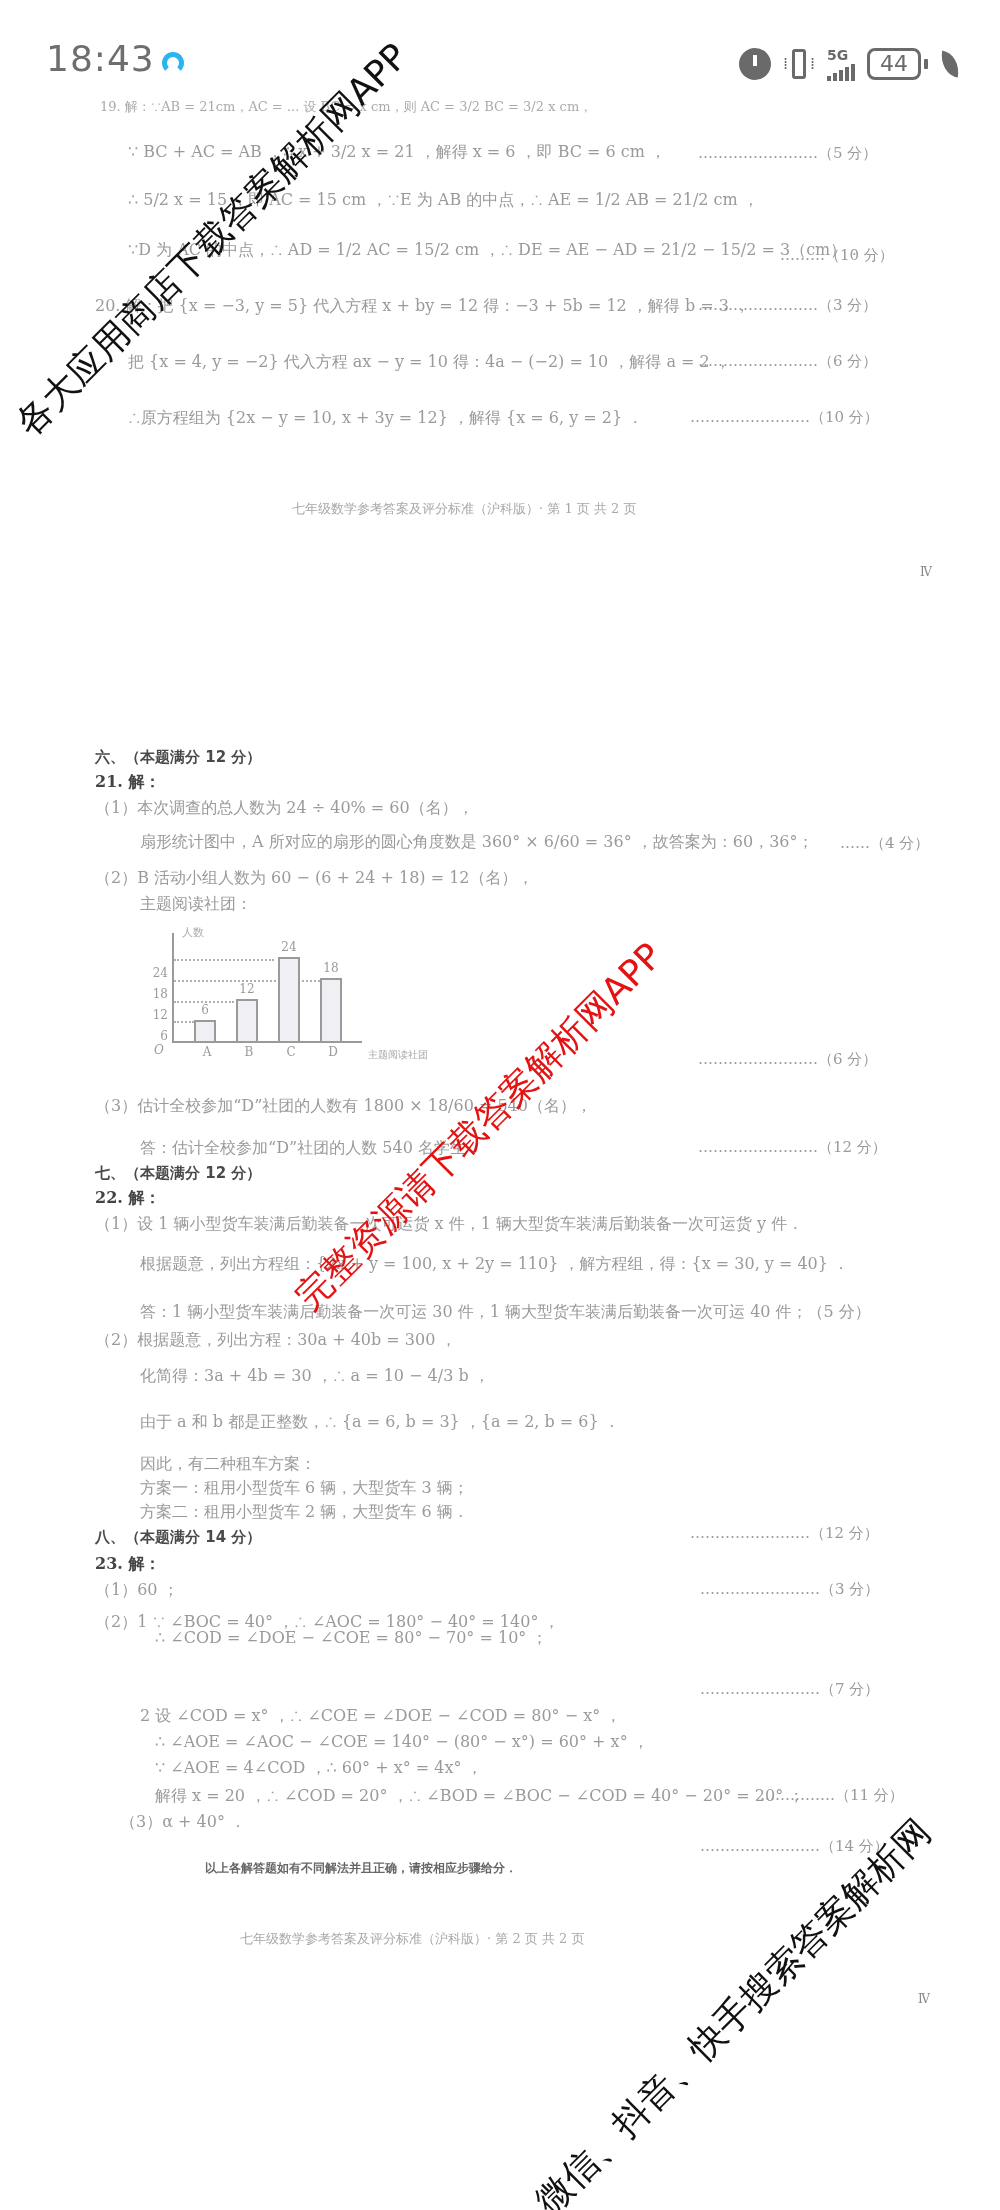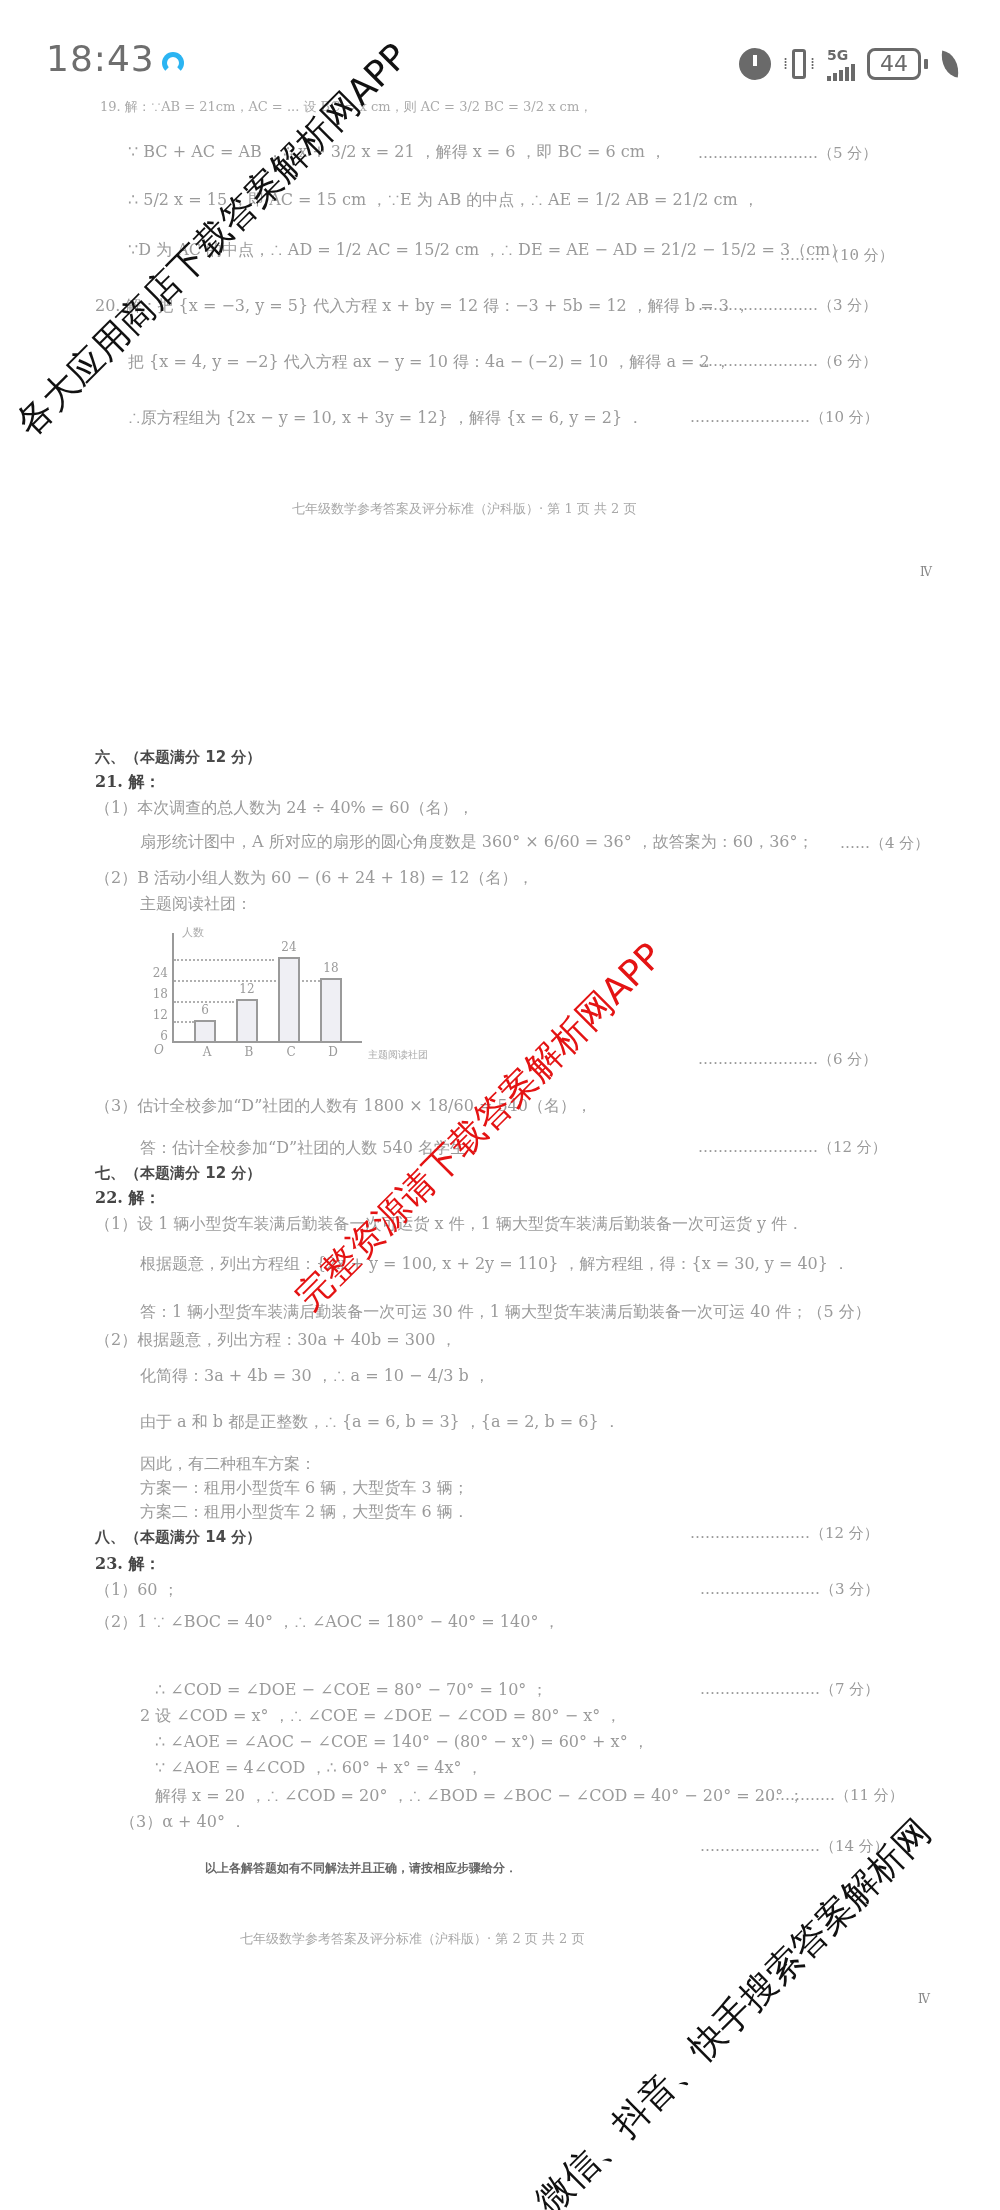--- a/index.html
+++ b/index.html
@@ -154,21 +154,21 @@
   <div class="ln" style="left:140px;top:1454px;">因此，有二种租车方案：</div>
   <div class="ln" style="left:140px;top:1478px;">方案一：租用小型货车 6 辆，大型货车 3 辆；</div>
   <div class="ln" style="left:140px;top:1502px;">方案二：租用小型货车 2 辆，大型货车 6 辆．</div>
   <div class="score" style="left:690px;top:1524px;">……………………（12 分）</div>
 
   <div class="ln sec" style="left:95px;top:1528px;">八、（本题满分 14 分）</div>
   <div class="ln qnum" style="left:95px;top:1554px;">23. 解：</div>
   <div class="ln" style="left:95px;top:1580px;">（1）60 ；</div>
   <div class="score" style="left:700px;top:1580px;">……………………（3 分）</div>
   <div class="ln" style="left:95px;top:1612px;">（2）1 ∵ ∠BOC = 40° ，∴ ∠AOC = 180° − 40° = 140° ，</div>
-  <div class="ln" style="left:155px;top:1680px;">∴ ∠COD = ∠DOE − ∠COE = 80° − 70° = 10° ；</div>
+  <div class="ln" style="left:155px;top:1628px;">∴ ∠COD = ∠DOE − ∠COE = 80° − 70° = 10° ；</div>
   <div class="score" style="left:700px;top:1680px;">……………………（7 分）</div>
   <div class="ln" style="left:140px;top:1706px;">2 设 ∠COD = x° ，∴ ∠COE = ∠DOE − ∠COD = 80° − x° ，</div>
   <div class="ln" style="left:155px;top:1732px;">∴ ∠AOE = ∠AOC − ∠COE = 140° − (80° − x°) = 60° + x° ，</div>
   <div class="ln" style="left:155px;top:1758px;">∵ ∠AOE = 4∠COD ，∴ 60° + x° = 4x° ，</div>
   <div class="ln" style="left:155px;top:1786px;">解得 x = 20 ，∴ ∠COD = 20° ，∴ ∠BOD = ∠BOC − ∠COD = 40° − 20° = 20° ；</div>
   <div class="score" style="left:760px;top:1786px;">……………（11 分）</div>
   <div class="ln" style="left:120px;top:1812px;">（3）α + 40° ．</div>
   <div class="score" style="left:700px;top:1812px;margin-top:25px;">……………………（14 分）</div>
 
   <div class="note" style="left:205px;top:1860px;">以上各解答题如有不同解法并且正确，请按相应步骤给分．</div>

